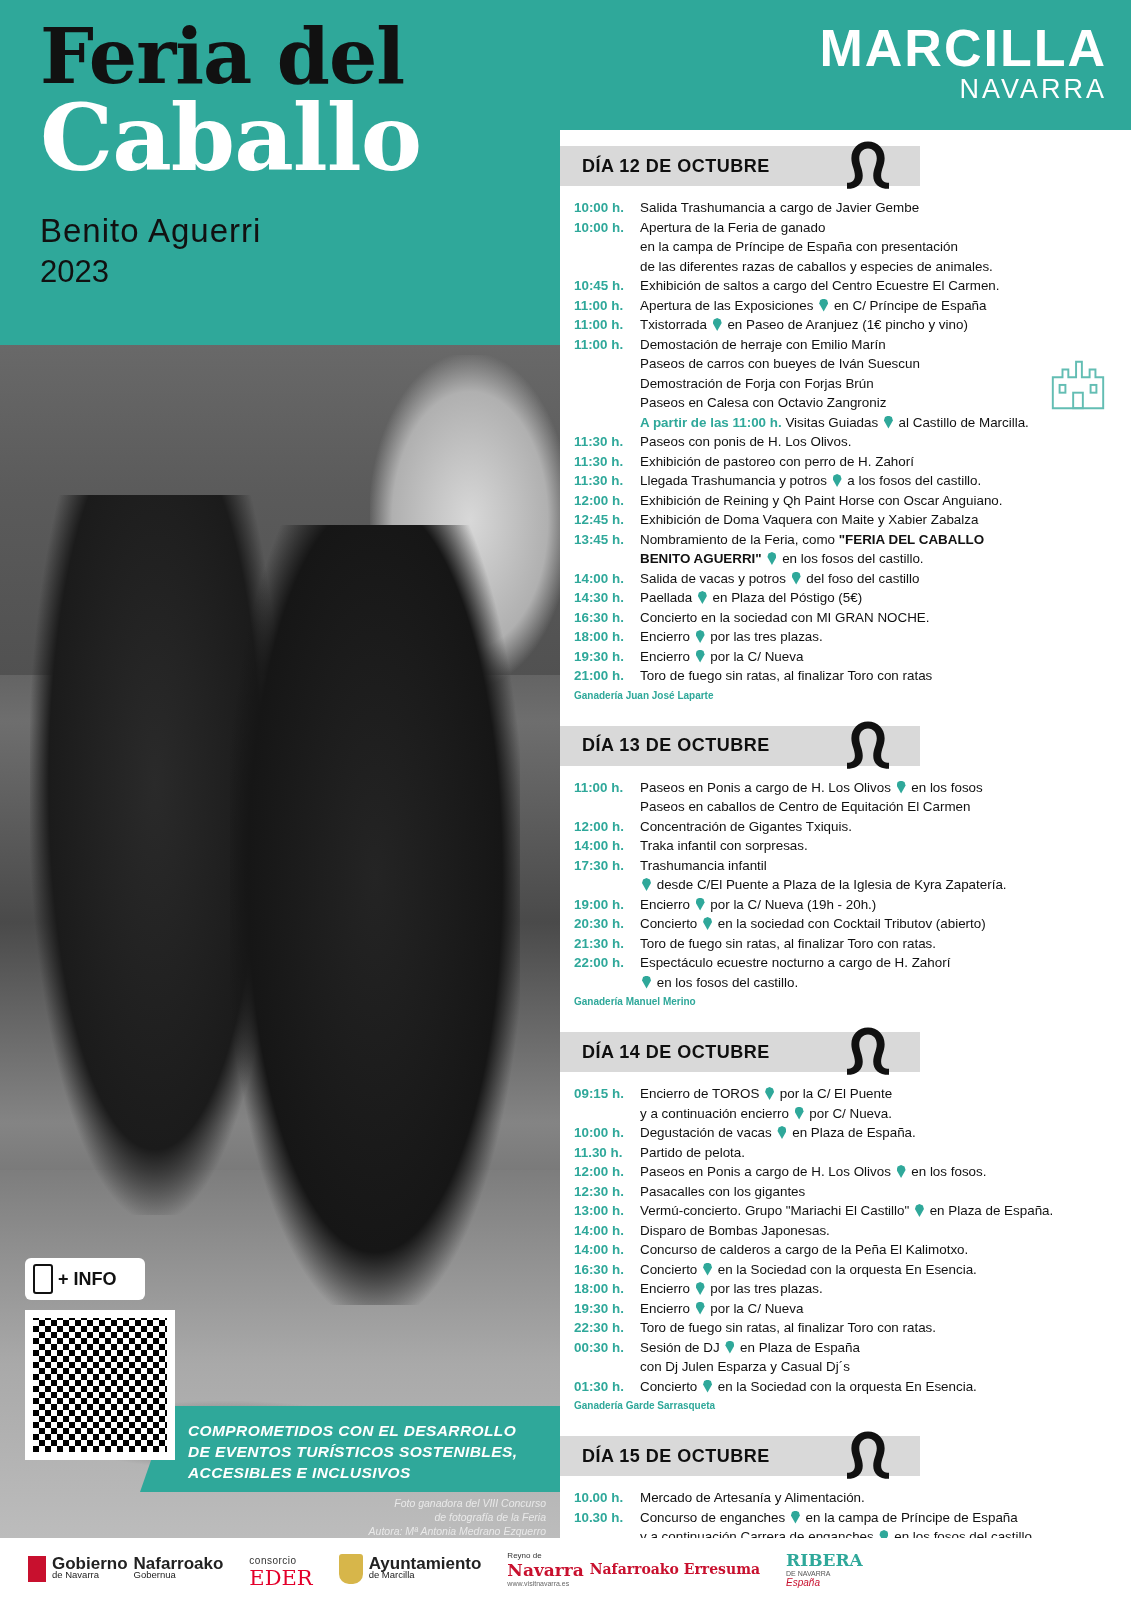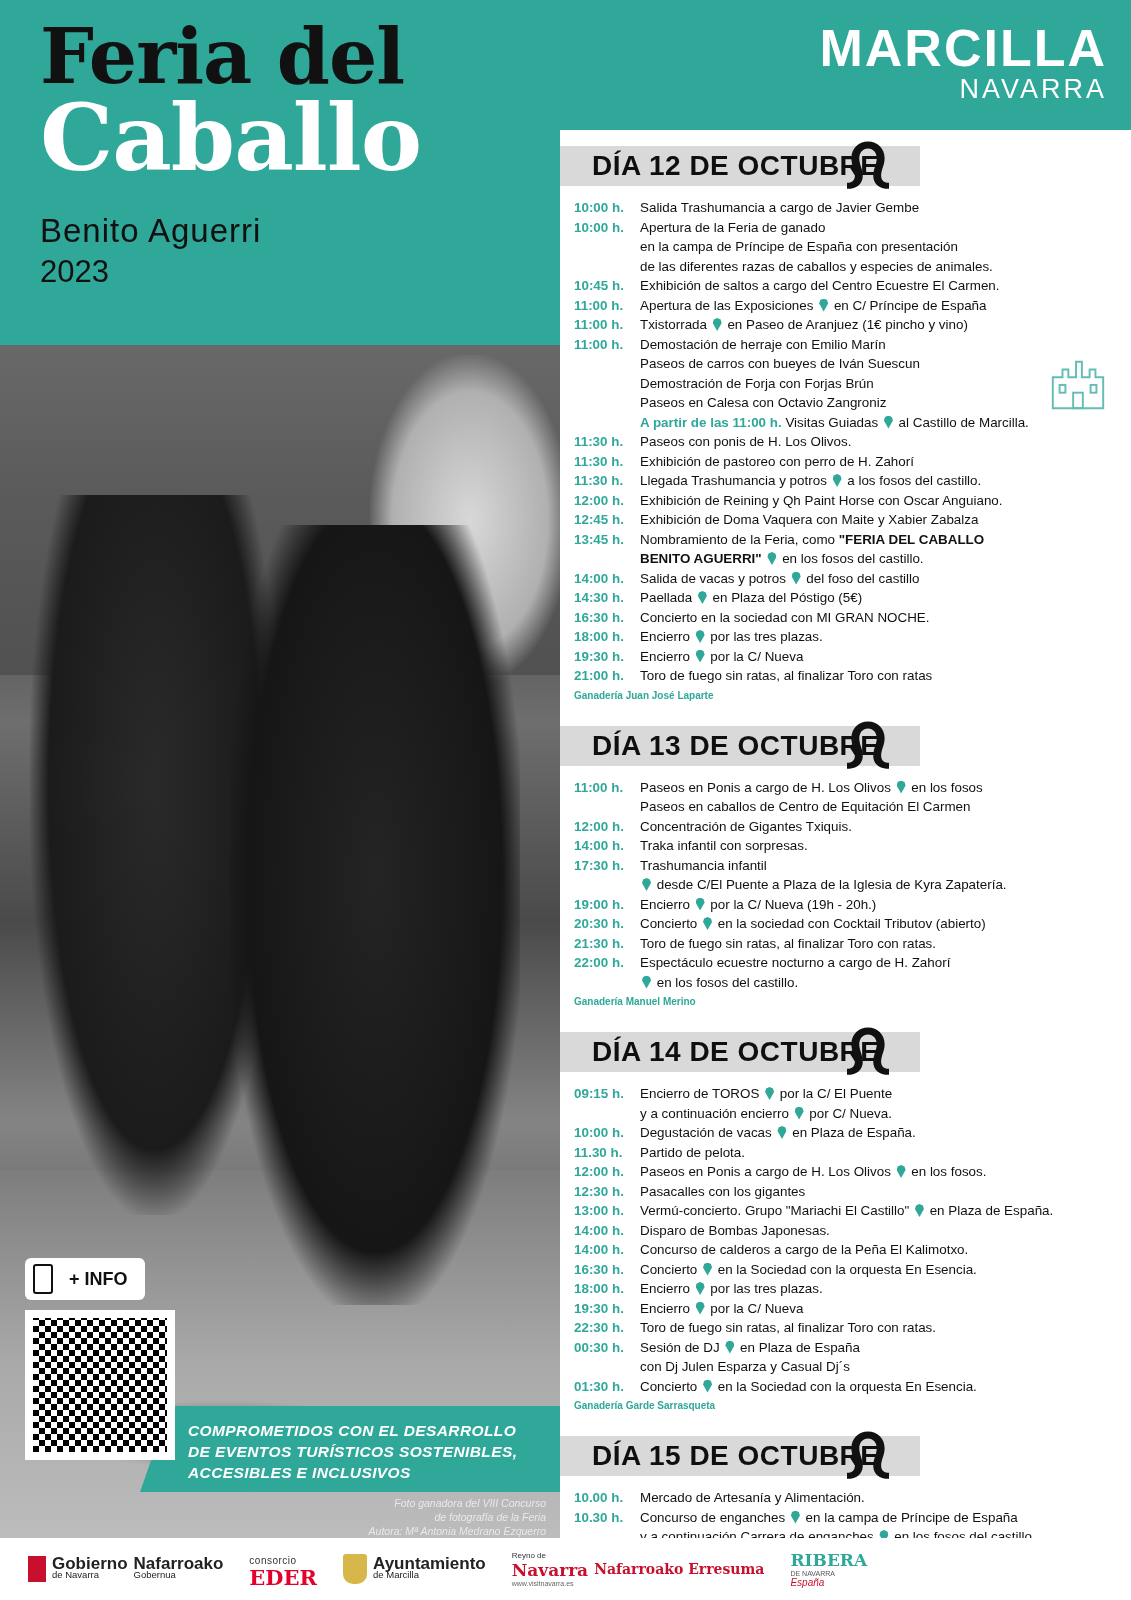--- a/index.html
+++ b/index.html
@@ -69,21 +69,21 @@
     position:absolute;left:370px;top:10px;width:200px;height:330px;
     background:radial-gradient(ellipse at 50% 50%, #d8d8d8 0%, #b0b0b0 55%, rgba(176,176,176,0) 72%);
   }
   .photo .shadow1{
     position:absolute;left:60px;bottom:130px;width:330px;height:70px;
     background:radial-gradient(ellipse at 50% 50%, rgba(0,0,0,.55) 0%, rgba(0,0,0,0) 70%);
   }
 
   .qr-block{position:absolute;left:25px;bottom:140px;z-index:6;}
   .info-pill{
-    display:flex;align-items:center;gap:16px;
+    display:flex;align-items:center;gap:5px;
     background:#ffffff;border-radius:6px;padding:6px 14px 6px 8px;
     width:120px;box-sizing:border-box;
   }
   .phone-ico{
     width:16px;height:26px;border:2px solid #111;border-radius:3px;
     display:block;
   }
   .info-txt{font-size:18px;font-weight:bold;color:#111;}
   .qr{
     margin-top:10px;width:150px;height:150px;background:#fff;padding:8px;
@@ -115,21 +115,21 @@
 
   
   .logos{
     position:absolute;left:0;bottom:0;width:1131px;height:62px;background:#fff;
     display:flex;align-items:center;gap:26px;padding-left:28px;box-sizing:border-box;
   }
   .logo{display:flex;align-items:center;gap:6px;}
   .logo .mark{width:18px;height:26px;background:#c8102e;}
   .logo .txt{font-size:9.5px;line-height:11px;color:#222;}
   .logo .txt b{display:block;font-size:17px;}
-  .logo-eder .big{font-family:"DejaVu Serif",serif;font-weight:bold;font-size:21px;color:#e4002b;line-height:20px;}
+  .logo-eder .big{font-family:"DejaVu Serif",serif;font-weight:normal;font-size:21px;color:#e4002b;line-height:20px;}
   .logo-eder .small{font-size:10px;color:#333;letter-spacing:.5px;}
   .logo-nav .big{font-family:"DejaVu Serif",serif;font-weight:bold;font-size:17px;color:#c8102e;}
   .crest{width:24px;height:30px;background:#d7b64a;border-radius:3px 3px 10px 10px;}
   .logo-rib .big{font-family:"DejaVu Serif",serif;font-weight:bold;font-size:17px;color:#2fa89a;}
 
   
   .right{
     position:absolute;left:560px;top:0;width:571px;height:1538px;background:#fff;
   }
   .teal-header{
@@ -142,22 +142,22 @@
   .marcilla .m1{font-size:52px;font-weight:bold;letter-spacing:2px;line-height:52px;}
   .marcilla .m2{font-size:27px;letter-spacing:3px;line-height:30px;}
 
   .daybar{
     position:relative;height:40px;margin:0 0 12px 0;display:flex;align-items:center;
   }
   .daybar .bg{
     position:absolute;left:0;top:0;height:40px;width:360px;background:#d9d9d9;
   }
   .daybar .label{
-    position:relative;z-index:2;padding-left:32px;
-    font-size:28px;font-weight:bold;color:#0f0f0f;letter-spacing:.5px;
+    position:relative;z-index:2;padding-left:22px;
+    font-size:18px;font-weight:bold;color:#0f0f0f;letter-spacing:.5px;
   }
   .horseshoe{
     position:absolute;left:280px;top:-8px;width:56px;height:56px;z-index:3;
   }
 
   .section{padding:0 14px 0 0;}
   .sec-wrap{margin-top:10px;}
   .ev{
     display:flex;align-items:flex-start;font-size:13.4px;line-height:19.5px;color:#111;
     padding-left:14px;

